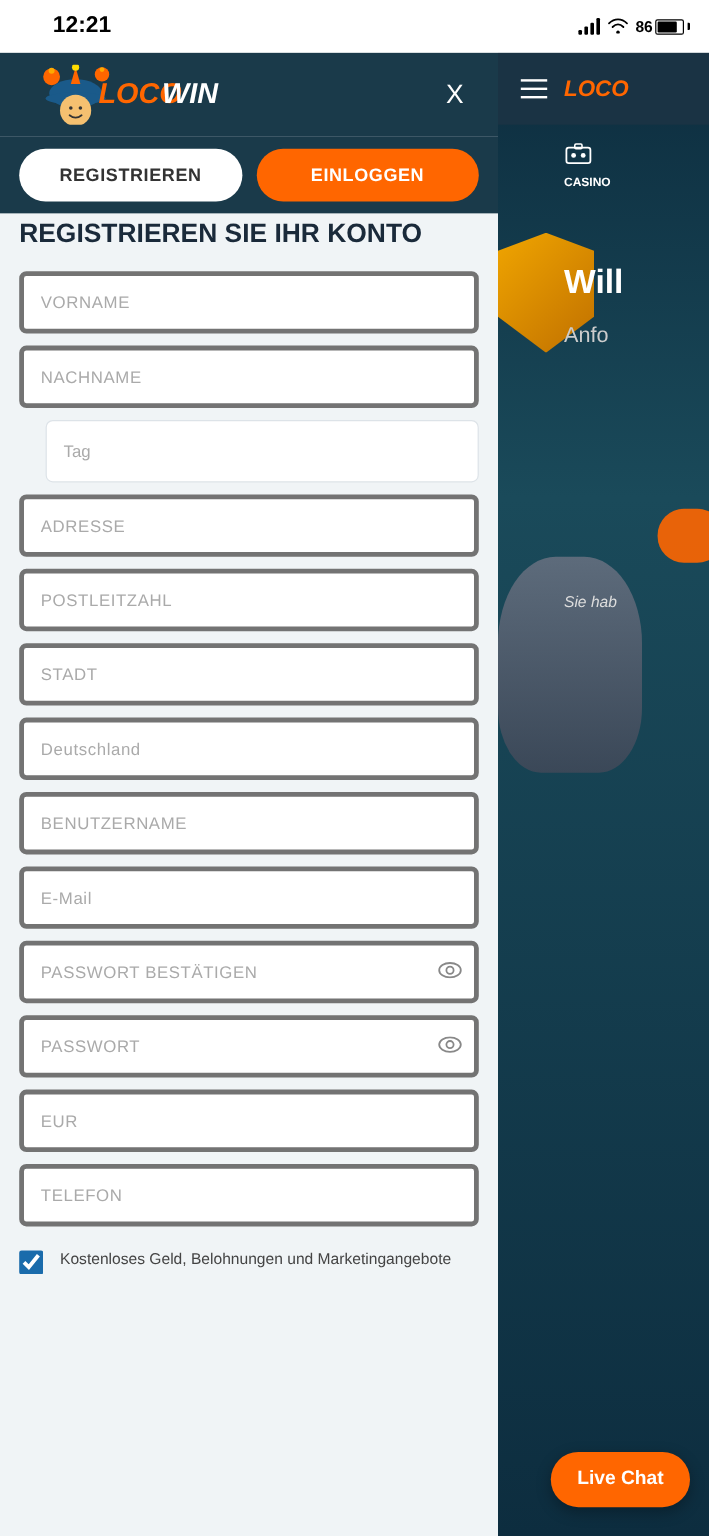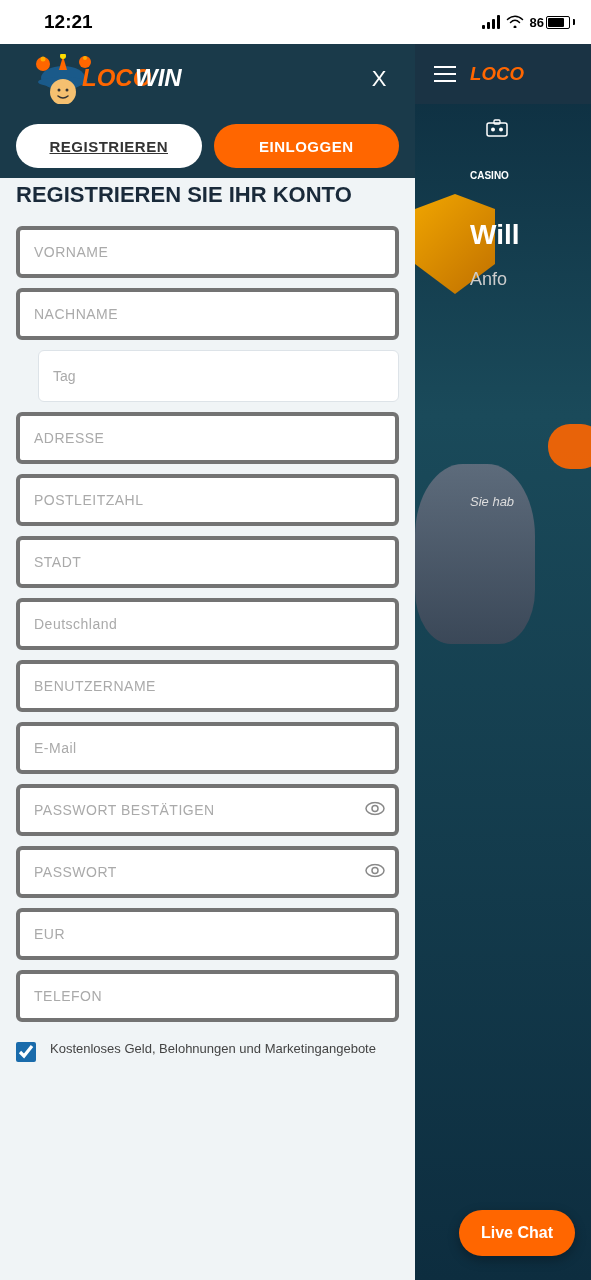--- a/index.html
+++ b/index.html
@@ -237,21 +237,20 @@
       flex: 1;
       height: 44px;
       background: #fff;
       border: none;
       border-radius: 22px;
       font-size: 15px;
       font-weight: 700;
       color: #333;
       cursor: pointer;
       letter-spacing: 0.5px;
-      text-decoration: underline;
     }
 
     .btn-login {
       flex: 1;
       height: 44px;
       background: #ff6600;
       border: none;
       border-radius: 22px;
       font-size: 15px;
       font-weight: 700;
@@ -437,21 +436,21 @@
           <div class="hamburger-line"></div>
         </div>
       </div>
       <div class="website-logo-small">
         <svg width="80" height="40" viewBox="0 0 120 40">
           <text x="0" y="32" font-size="28" font-weight="900" fill="#ff6600" font-style="italic" font-family="Arial">LOCO</text>
         </svg>
       </div>
     </div>
 
-    <div class="casino-nav" style="position:absolute; left:470px; top:75px; display:flex; flex-direction:column; align-items:flex-end;gap:23px;">
+    <div class="casino-nav" style="position:absolute; left:470px; top:75px; display:flex; flex-direction:column; align-items:flex-start;">
       <div class="casino-icon">
         <svg width="24" height="20" viewBox="0 0 24 20">
           <rect x="2" y="4" width="20" height="13" rx="2" fill="none" stroke="#fff" stroke-width="1.5"></rect>
           <circle cx="8" cy="10.5" r="2" fill="#fff"></circle>
           <circle cx="16" cy="10.5" r="2" fill="#fff"></circle>
           <rect x="9" y="1" width="6" height="4" rx="1" fill="none" stroke="#fff" stroke-width="1.3"></rect>
         </svg>
       </div>
       <span style="color:#fff; font-size:10px; font-weight:600;">CASINO</span>
     </div>

